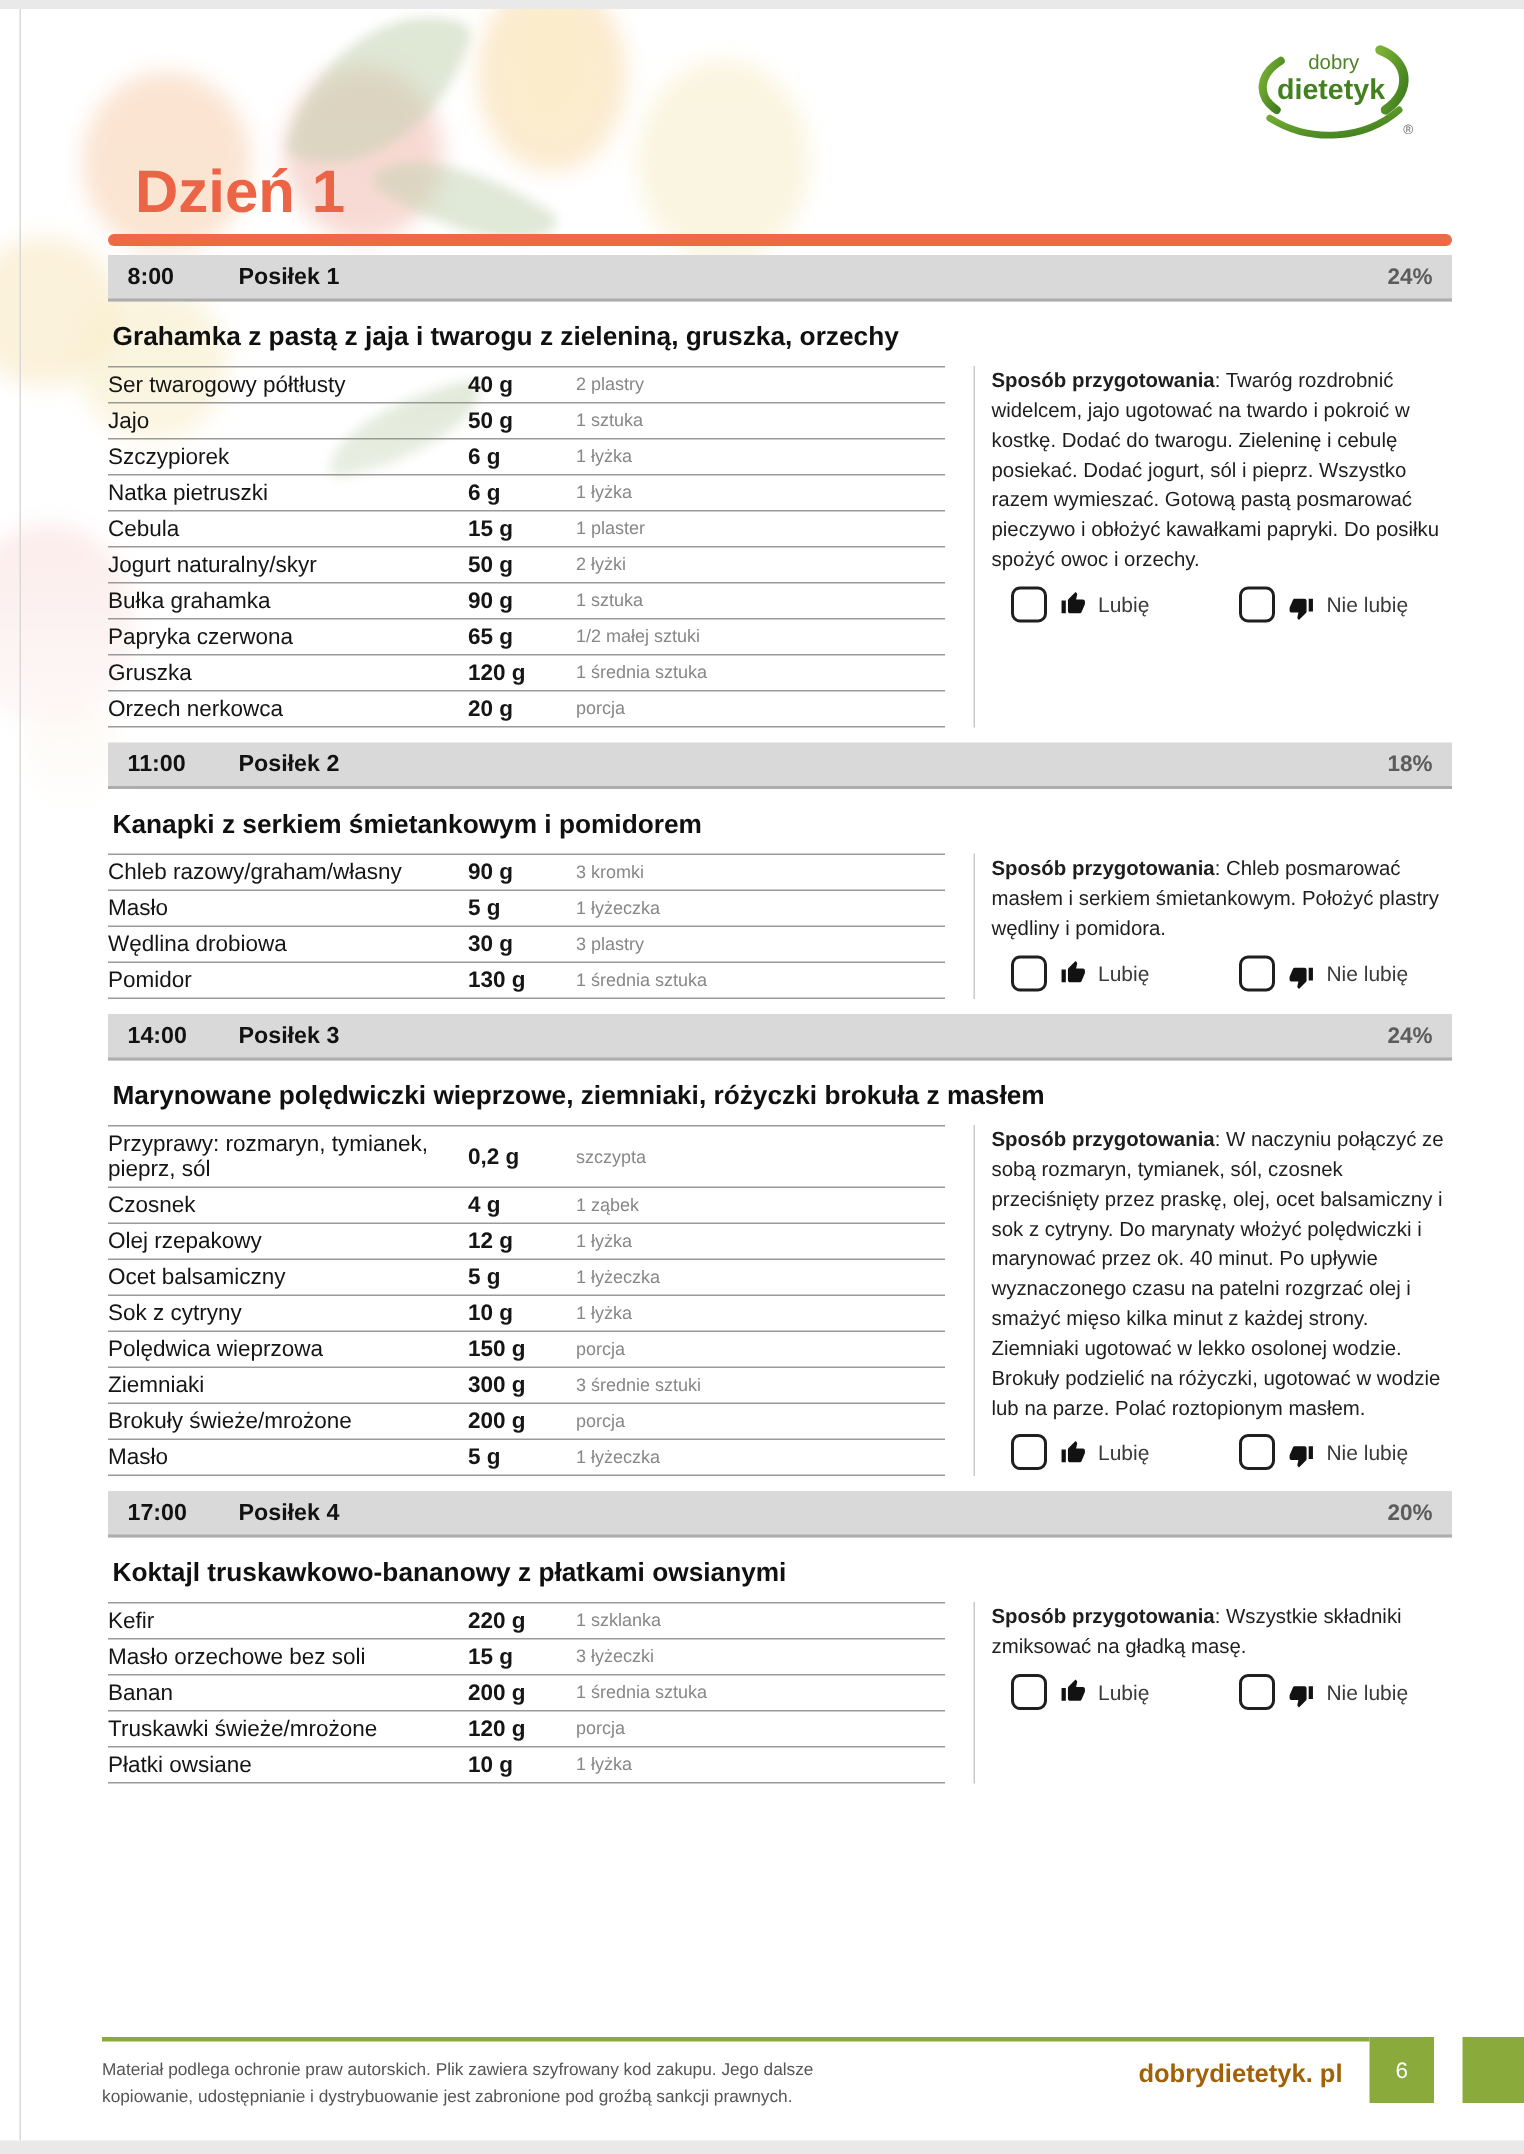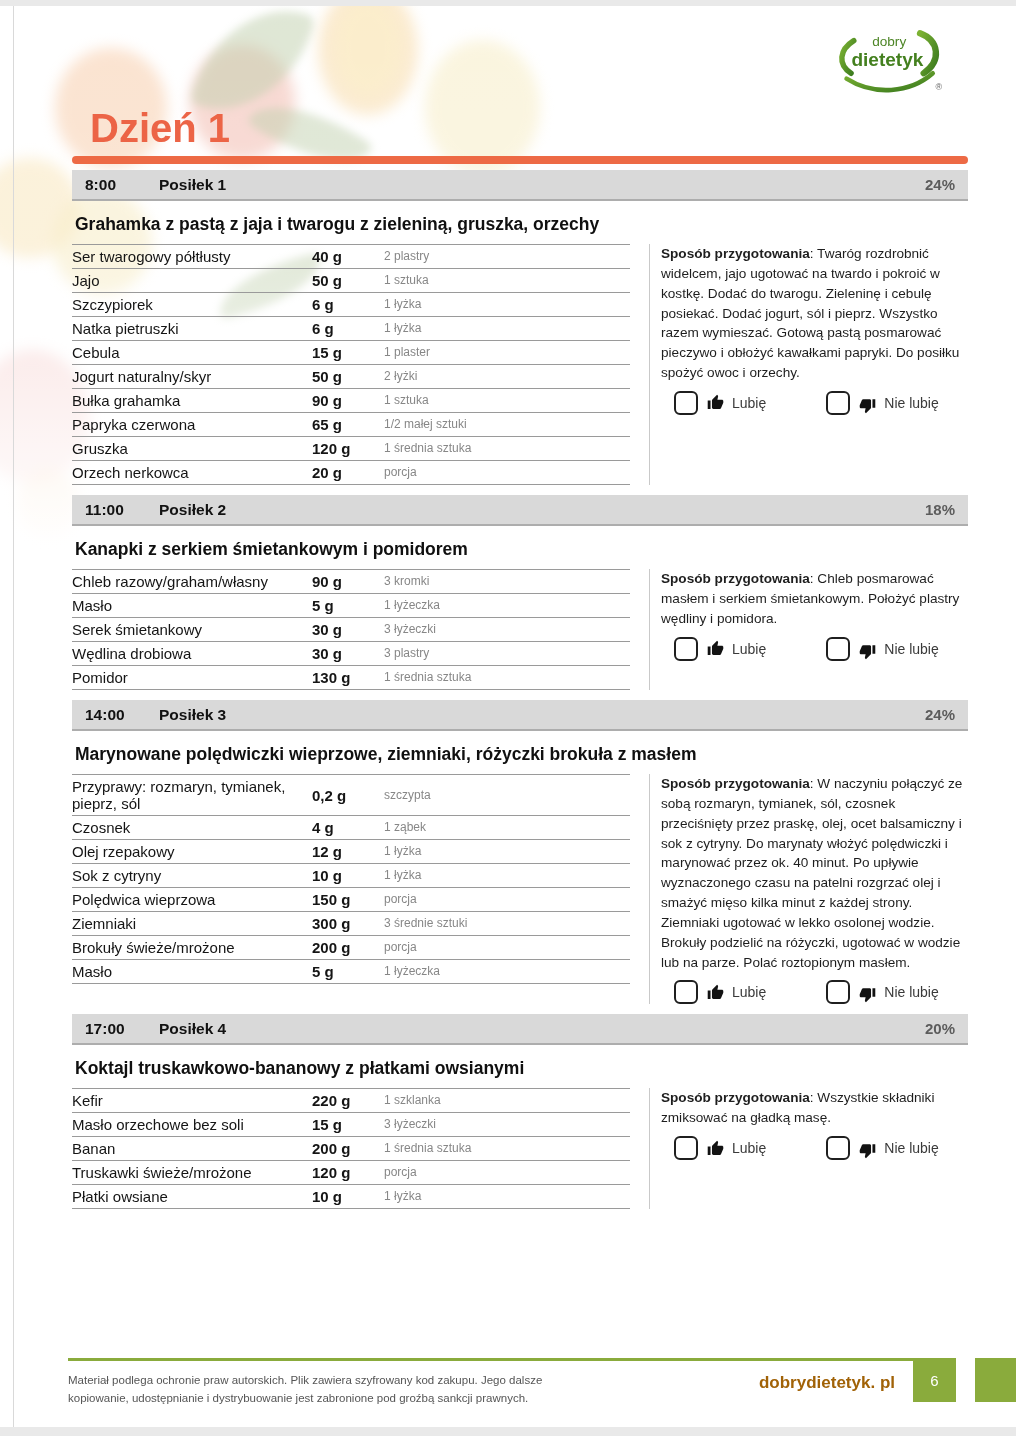--- a/index.html
+++ b/index.html
@@ -218,25 +218,20 @@
     <td class="ing-amount">90 g</td>
     <td class="ing-portion">3 kromki</td>
   </tr>
 
   <tr>
     <td class="ing-name">Masło</td>
     <td class="ing-amount">5 g</td>
     <td class="ing-portion">1 łyżeczka</td>
   </tr>
 
-  <tr>
-    <td class="ing-name">Serek śmietankowy</td>
-    <td class="ing-amount">30 g</td>
-    <td class="ing-portion">3 łyżeczki</td>
-  </tr>
 
   <tr>
     <td class="ing-name">Wędlina drobiowa</td>
     <td class="ing-amount">30 g</td>
     <td class="ing-portion">3 plastry</td>
   </tr>
 
   <tr>
     <td class="ing-name">Pomidor</td>
     <td class="ing-amount">130 g</td>
@@ -287,20 +282,25 @@
     <td class="ing-amount">4 g</td>
     <td class="ing-portion">1 ząbek</td>
   </tr>
 
   <tr>
     <td class="ing-name">Olej rzepakowy</td>
     <td class="ing-amount">12 g</td>
     <td class="ing-portion">1 łyżka</td>
   </tr>
 
+  <tr>
+    <td class="ing-name">Ocet balsamiczny</td>
+    <td class="ing-amount">5 g</td>
+    <td class="ing-portion">1 łyżeczka</td>
+  </tr>
 
   <tr>
     <td class="ing-name">Sok z cytryny</td>
     <td class="ing-amount">10 g</td>
     <td class="ing-portion">1 łyżka</td>
   </tr>
 
   <tr>
     <td class="ing-name">Polędwica wieprzowa</td>
     <td class="ing-amount">150 g</td>

